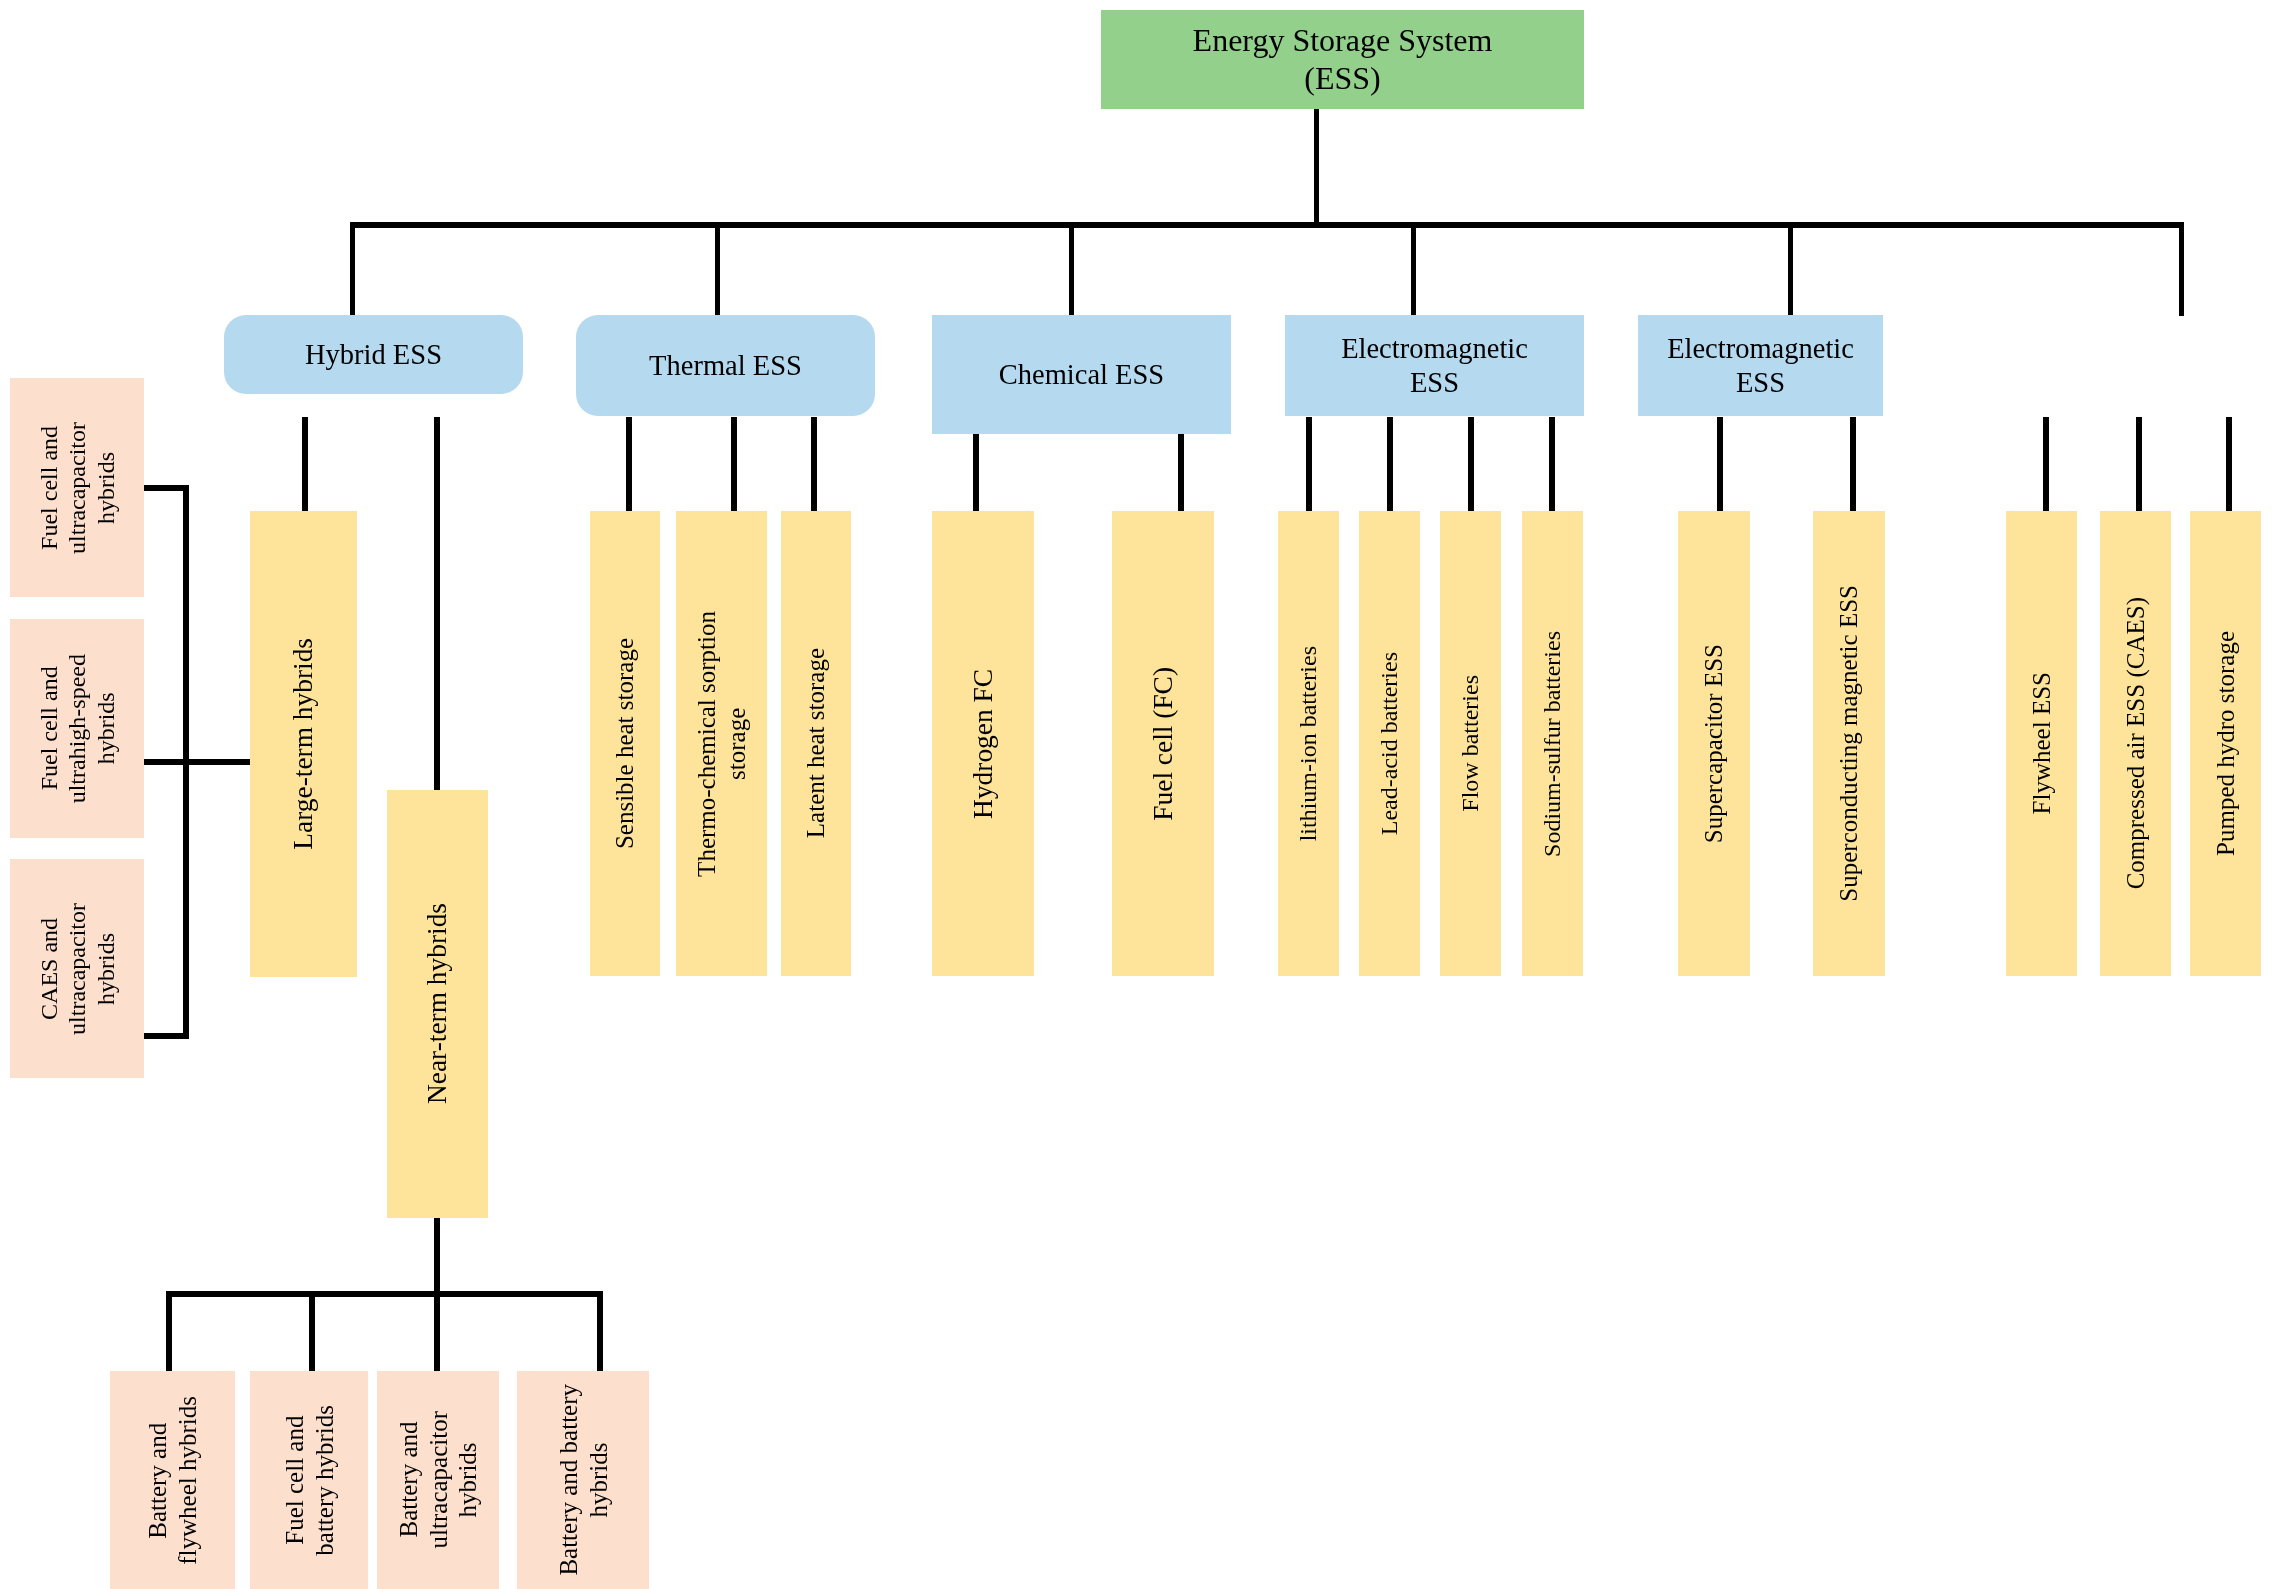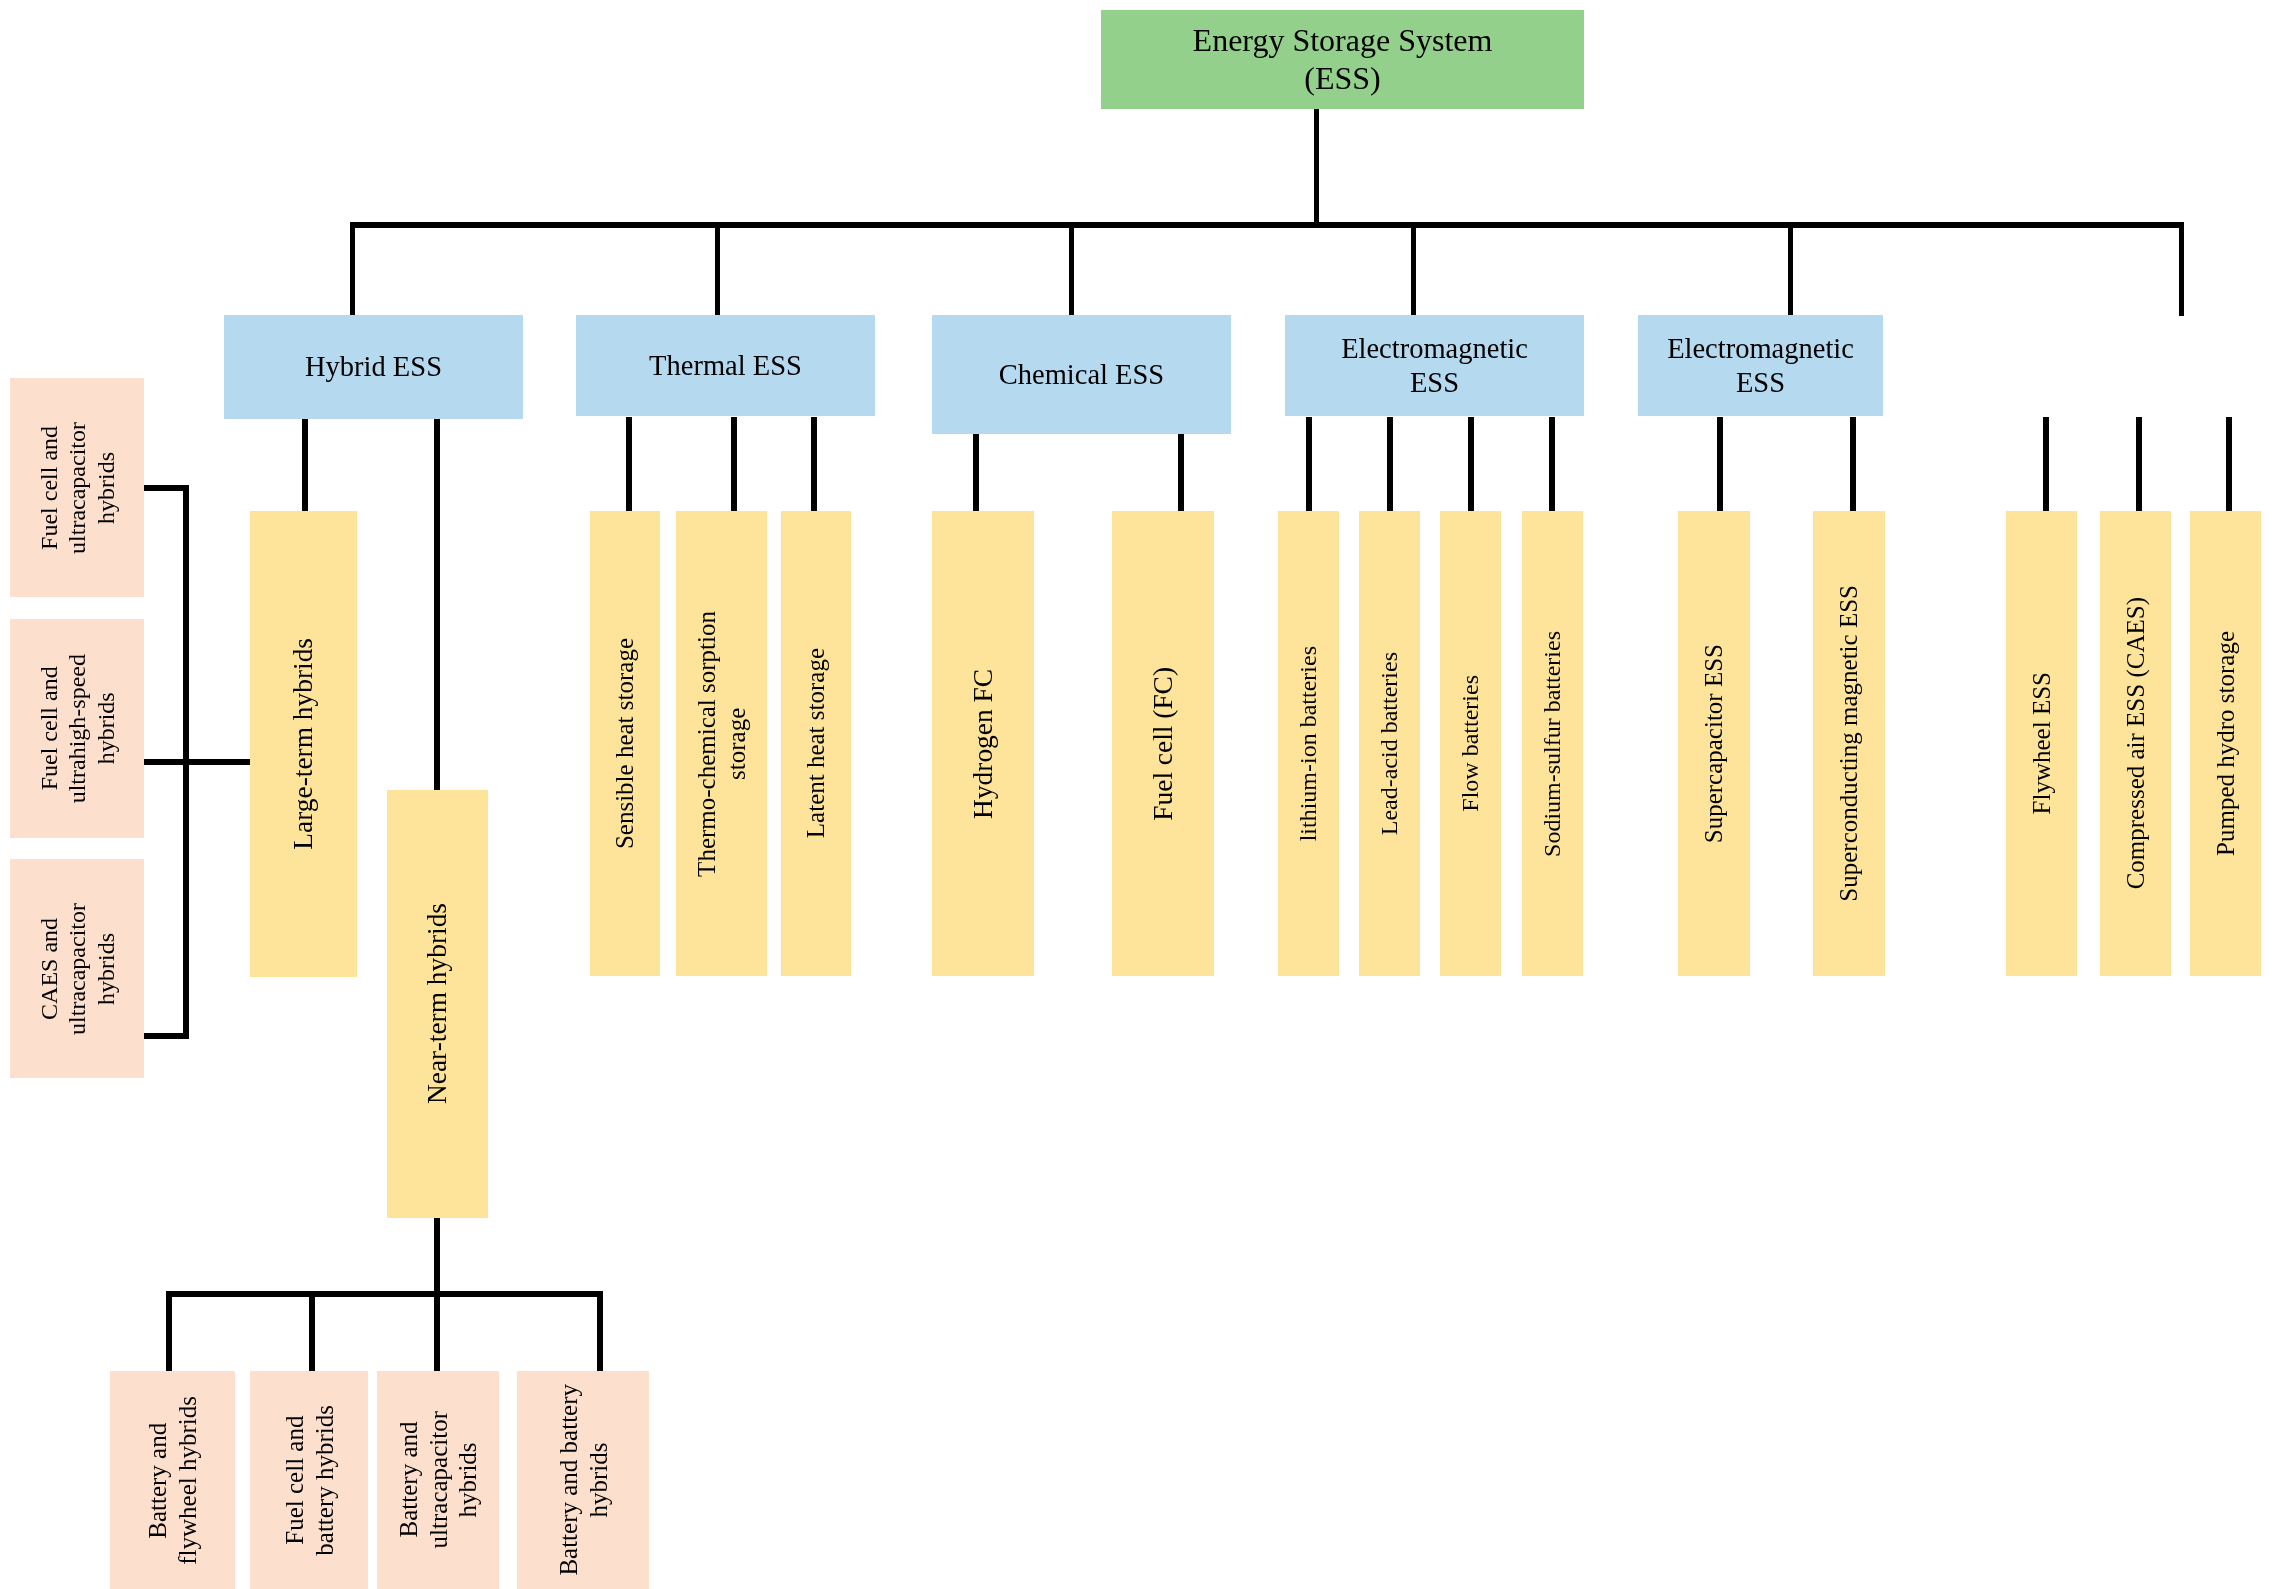--- a/index.html
+++ b/index.html
@@ -101,24 +101,24 @@
   <div class="line" style="left:166px;top:1291px;width:5.5px;height:83px;"></div>
   <div class="line" style="left:309px;top:1291px;width:5.5px;height:83px;"></div>
   <div class="line" style="left:434px;top:1291px;width:5.5px;height:83px;"></div>
   <div class="line" style="left:597px;top:1291px;width:5.5px;height:83px;"></div>
 
   <div class="box root horiz" style="left:1101px;top:10px;width:483px;height:99px;">
     <span class="lbl">Energy Storage System
 (ESS)</span>
   </div>
 
-  <div class="box cat horiz" style="left:224px;top:315px;width:299px;height:104px;">
+  <div class="box cat horiz" style="left:224px;top:315px;width:299px;height:79px;border-radius:22px;">
     <span class="lbl">Hybrid ESS</span>
   </div>
-  <div class="box cat horiz" style="left:576px;top:315px;width:299px;height:101px;">
+  <div class="box cat horiz" style="left:576px;top:315px;width:299px;height:101px;border-radius:22px;">
     <span class="lbl">Thermal ESS</span>
   </div>
   <div class="box cat horiz" style="left:932px;top:315px;width:299px;height:119px;">
     <span class="lbl">Chemical ESS</span>
   </div>
   <div class="box cat horiz" style="left:1285px;top:315px;width:299px;height:101px;">
     <span class="lbl">Electromagnetic
 ESS</span>
   </div>
   <div class="box cat horiz" style="left:1638px;top:315px;width:245px;height:101px;">

